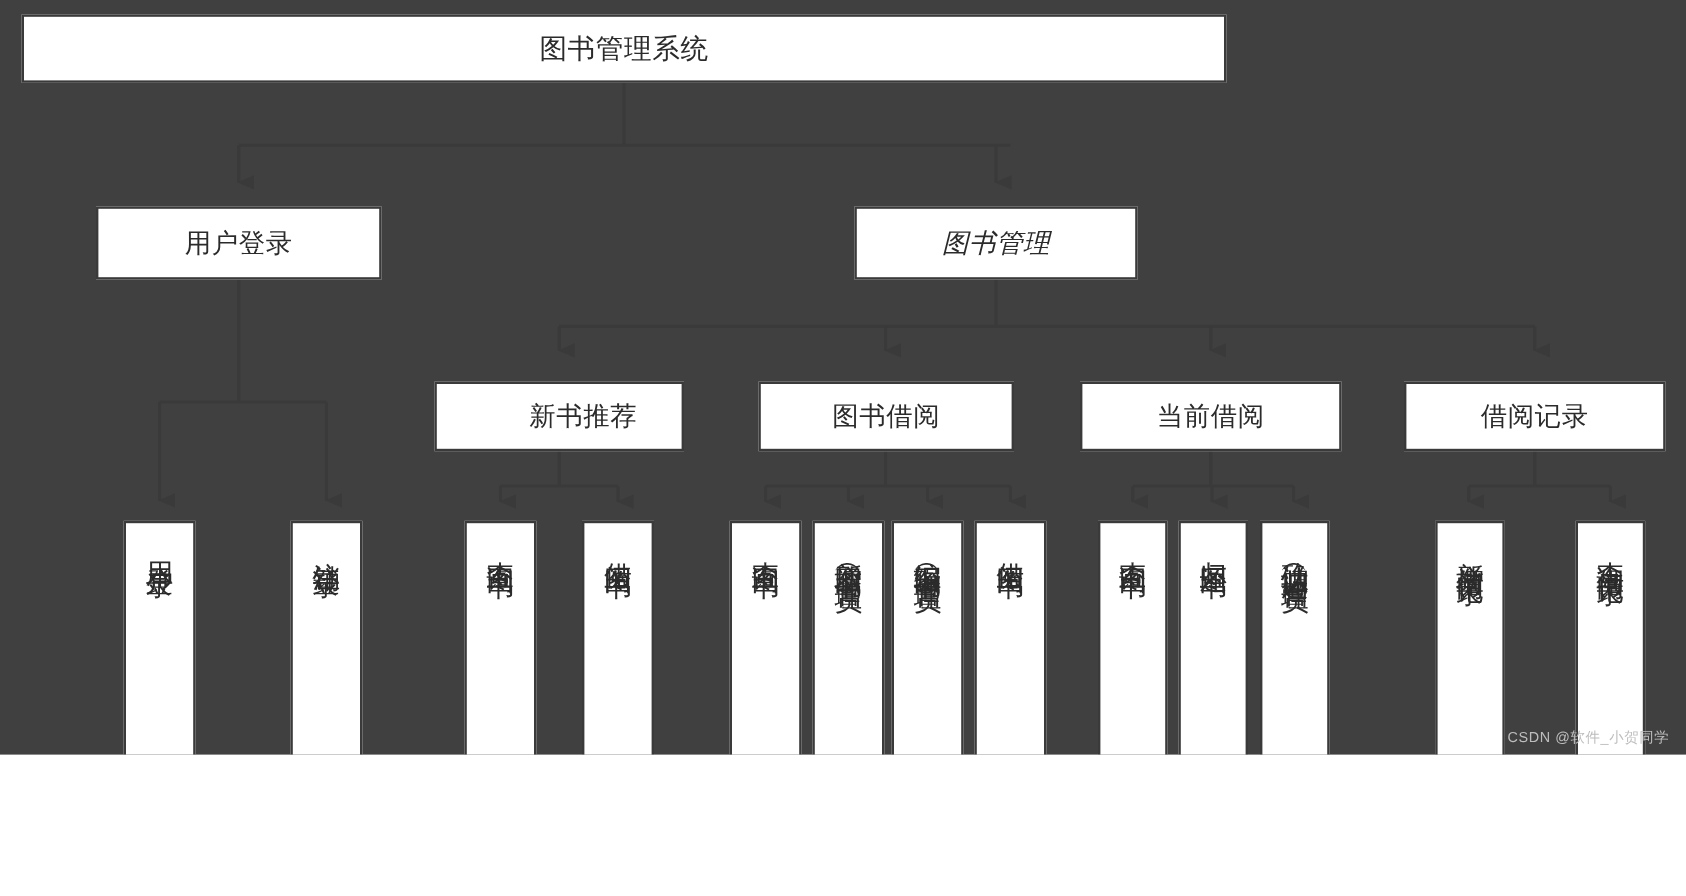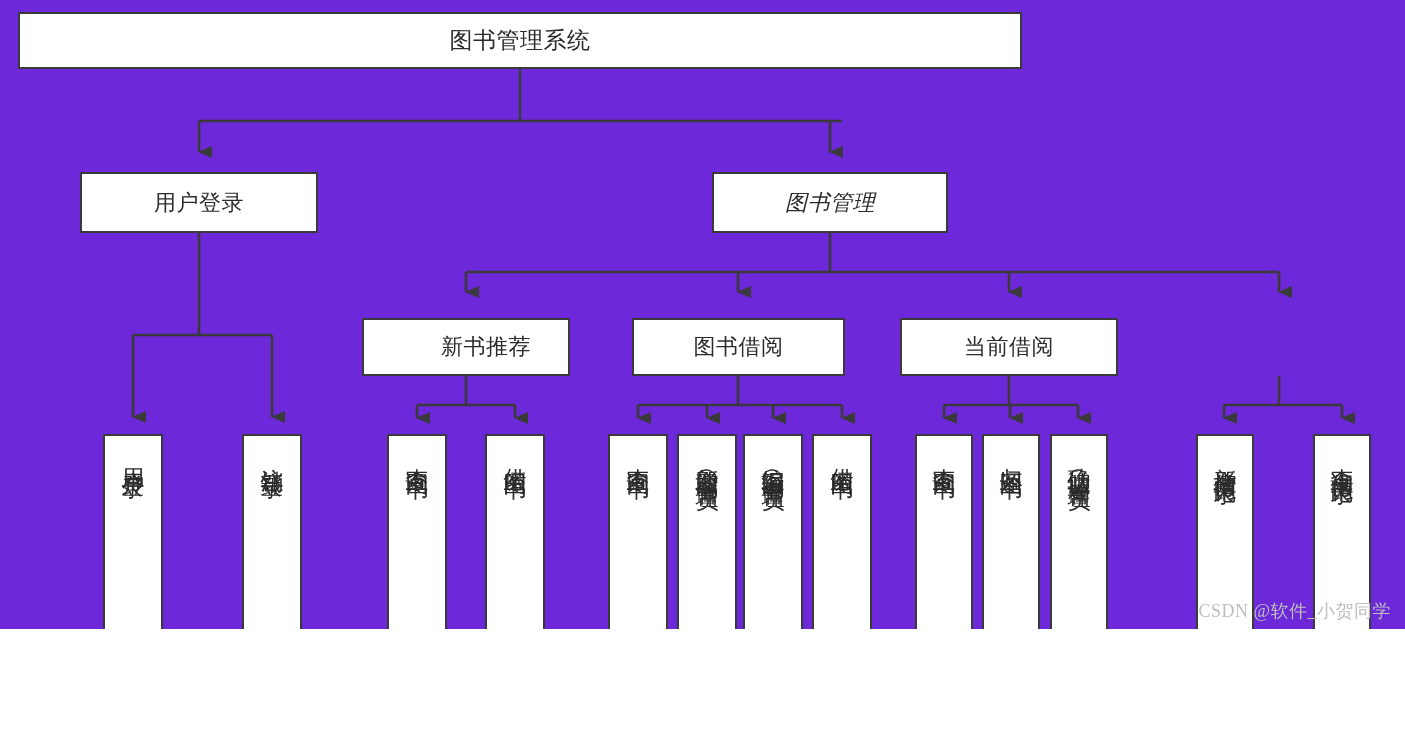--- a/index.html
+++ b/index.html
@@ -7,21 +7,21 @@
     padding: 0;
     background: #ffffff;
   }
   body {
     font-family: "Liberation Sans", "DejaVu Sans", sans-serif;
   }
   #canvas {
     position: relative;
     width: 1405px;
     height: 629px;
-    background: #6d28d9;
+    background: #404040;
     overflow: hidden;
   }
   svg.connectors {
     position: absolute;
     left: 0;
     top: 0;
     width: 1405px;
     height: 747px;
     pointer-events: none;
   }
@@ -57,26 +57,25 @@
     text-orientation: upright;
     font-size: 23px;
     letter-spacing: 3px;
     line-height: 1;
     white-space: nowrap;
   }
   .watermark {
     position: absolute;
     right: 14px;
     bottom: 6px;
-    font-size: 18px;
+    font-size: 12px;
     color: #bdbdbd;
     letter-spacing: 0.5px;
     white-space: nowrap;
     user-select: none;
-    font-family: Liberation Serif, serif;
   }
 </style>
 </head>
 <body>
 
 <div id="canvas">
 
   <svg class="connectors" viewBox="0 0 1405 747" xmlns="http://www.w3.org/2000/svg">
     <defs>
       <marker id="arrow" viewBox="0 0 12 14" refX="6" refY="13" markerWidth="12" markerHeight="14" orient="auto-start-reverse" markerUnits="userSpaceOnUse">
@@ -141,20 +140,23 @@
 
   <div class="node horizontal" style="left:362px; top:318px; width:208px; height:58px;padding-left:40px;">
     <span class="label">新书推荐</span>
   </div>
   <div class="node horizontal" style="left:632px; top:318px; width:213px; height:58px;">
     <span class="label">图书借阅</span>
   </div>
   <div class="node horizontal" style="left:900px; top:318px; width:218px; height:58px;">
     <span class="label">当前借阅</span>
   </div>
+  <div class="node horizontal" style="left:1170px; top:318px; width:218px; height:58px;">
+    <span class="label">借阅记录</span>
+  </div>
 
   <div class="node vertical" style="left:103px; top:434px; width:60px; height:301px;">
     <span class="label">用户登录</span>
   </div>
   <div class="node vertical" style="left:242px; top:434px; width:60px; height:301px;">
     <span class="label">注销登录</span>
   </div>
 
   <div class="node vertical" style="left:387px; top:434px; width:60px; height:301px;">
     <span class="label">查询图书</span>

